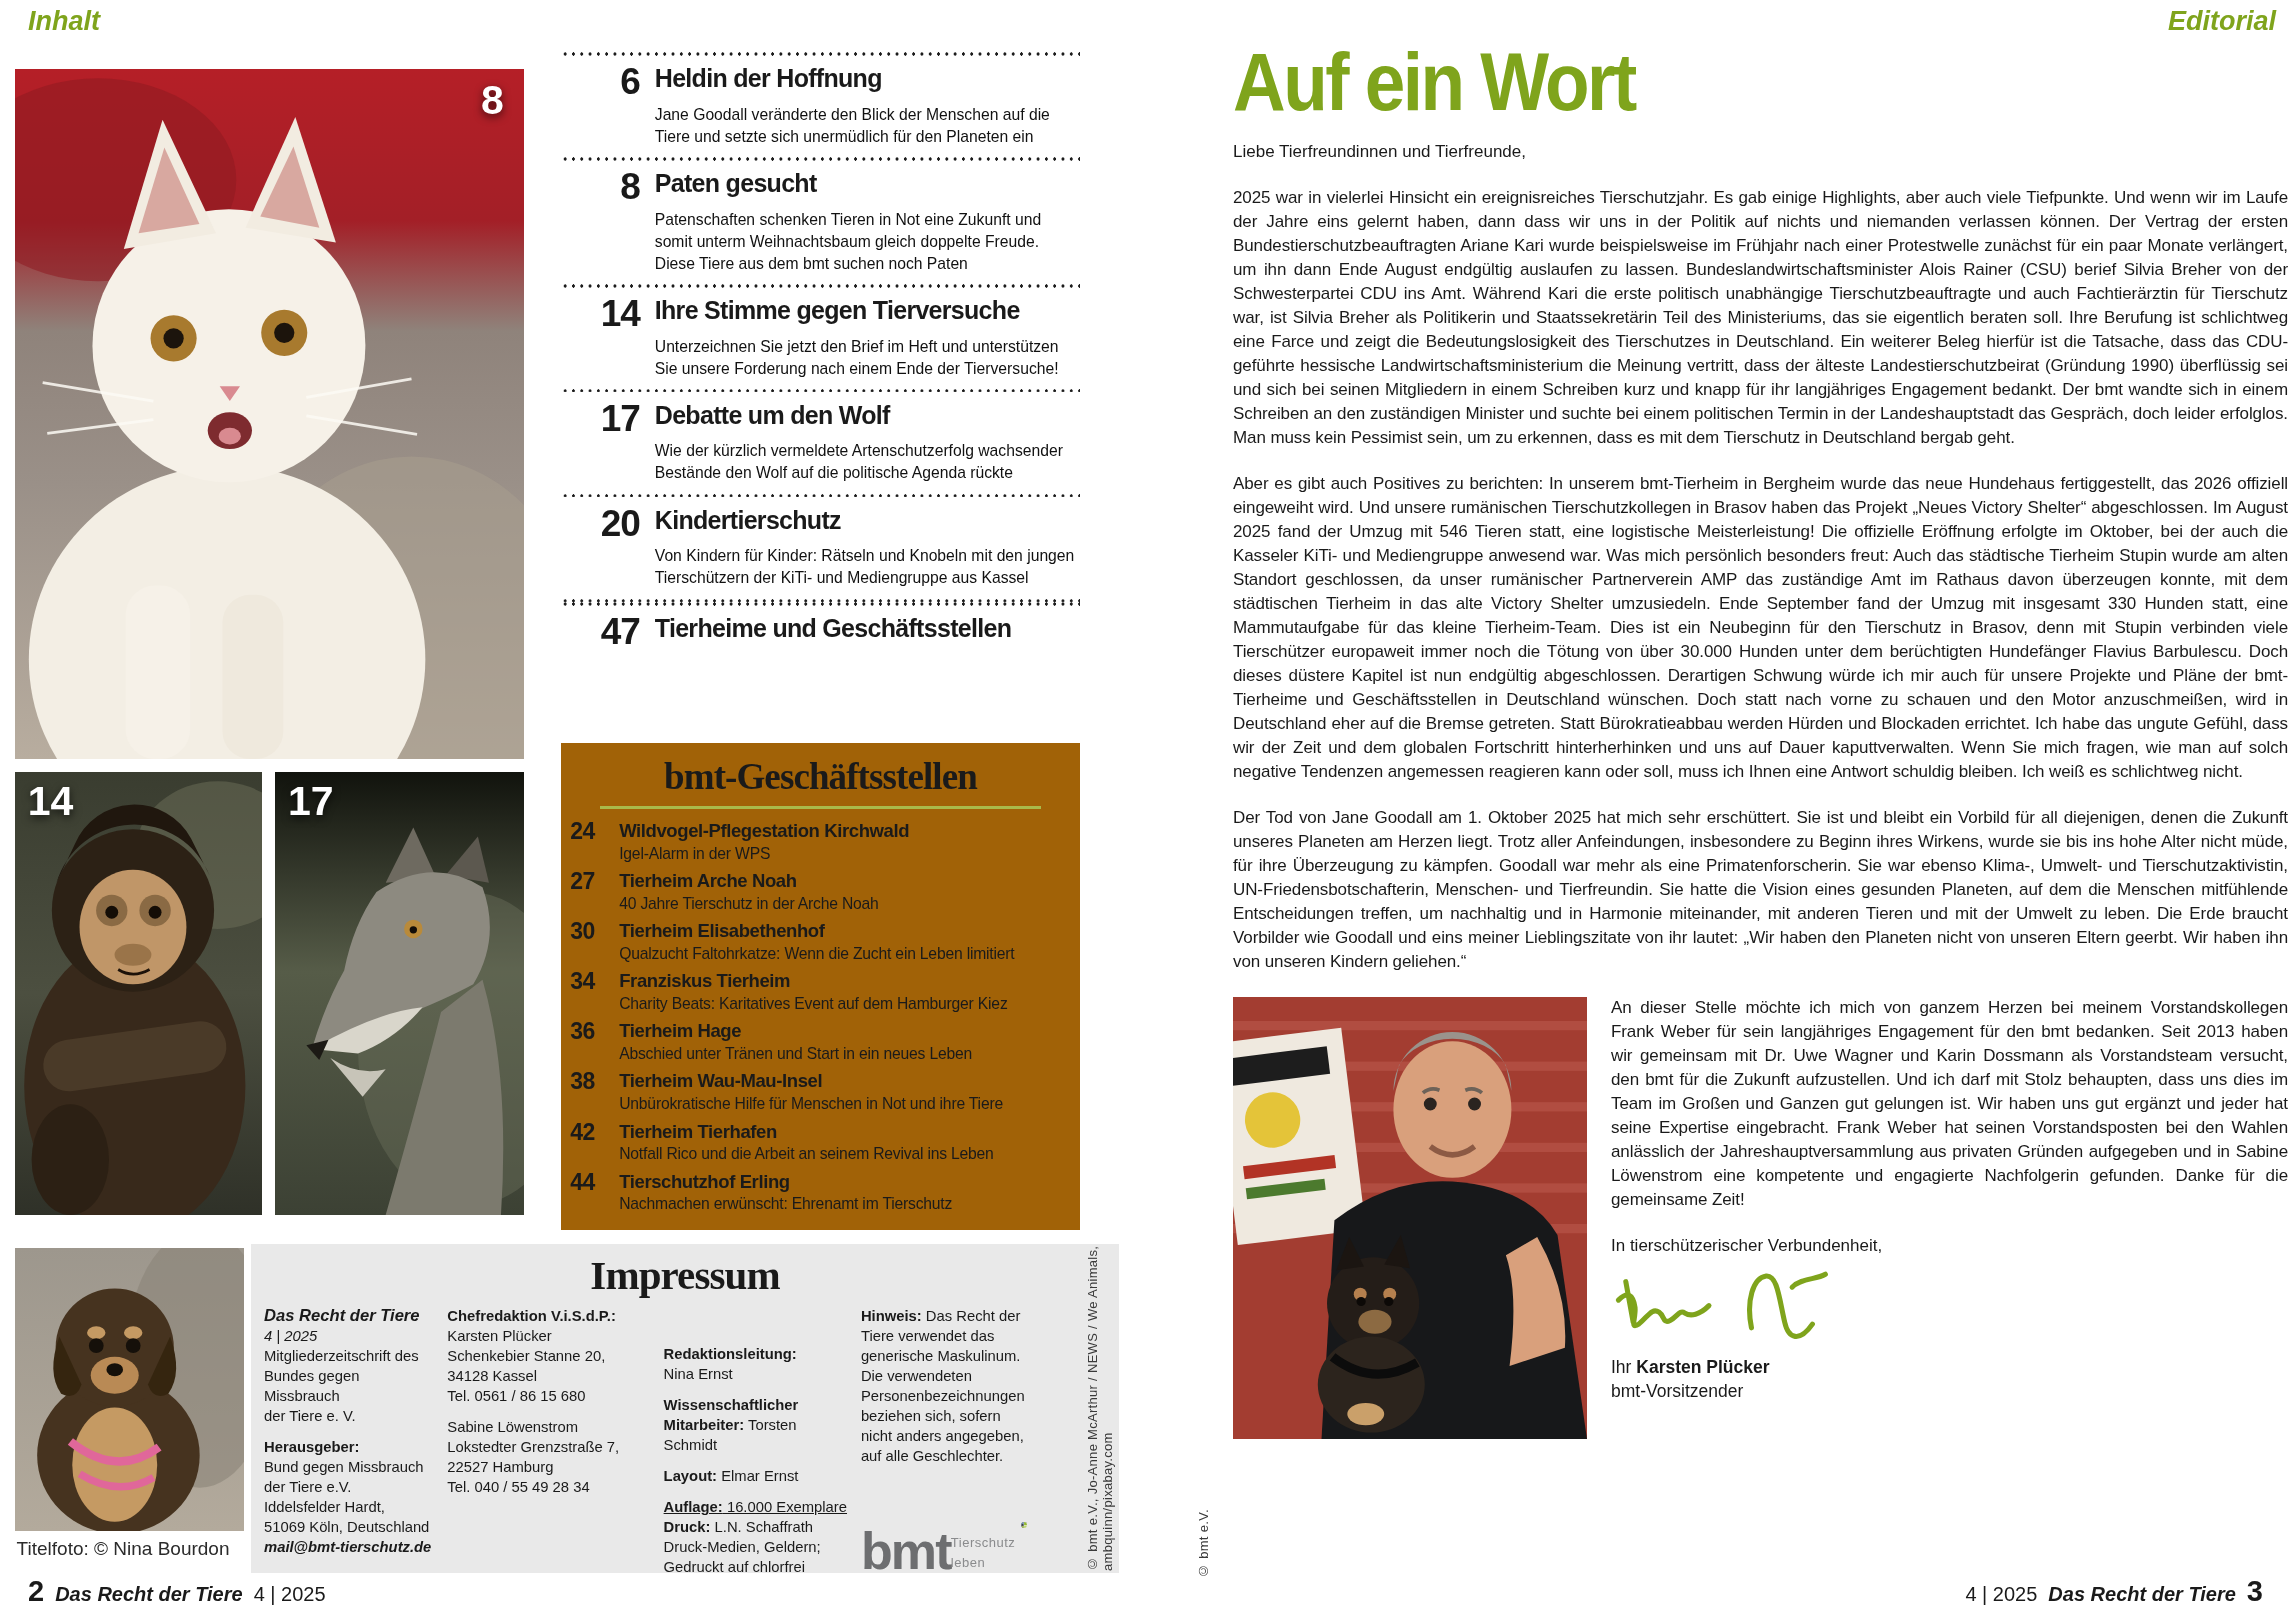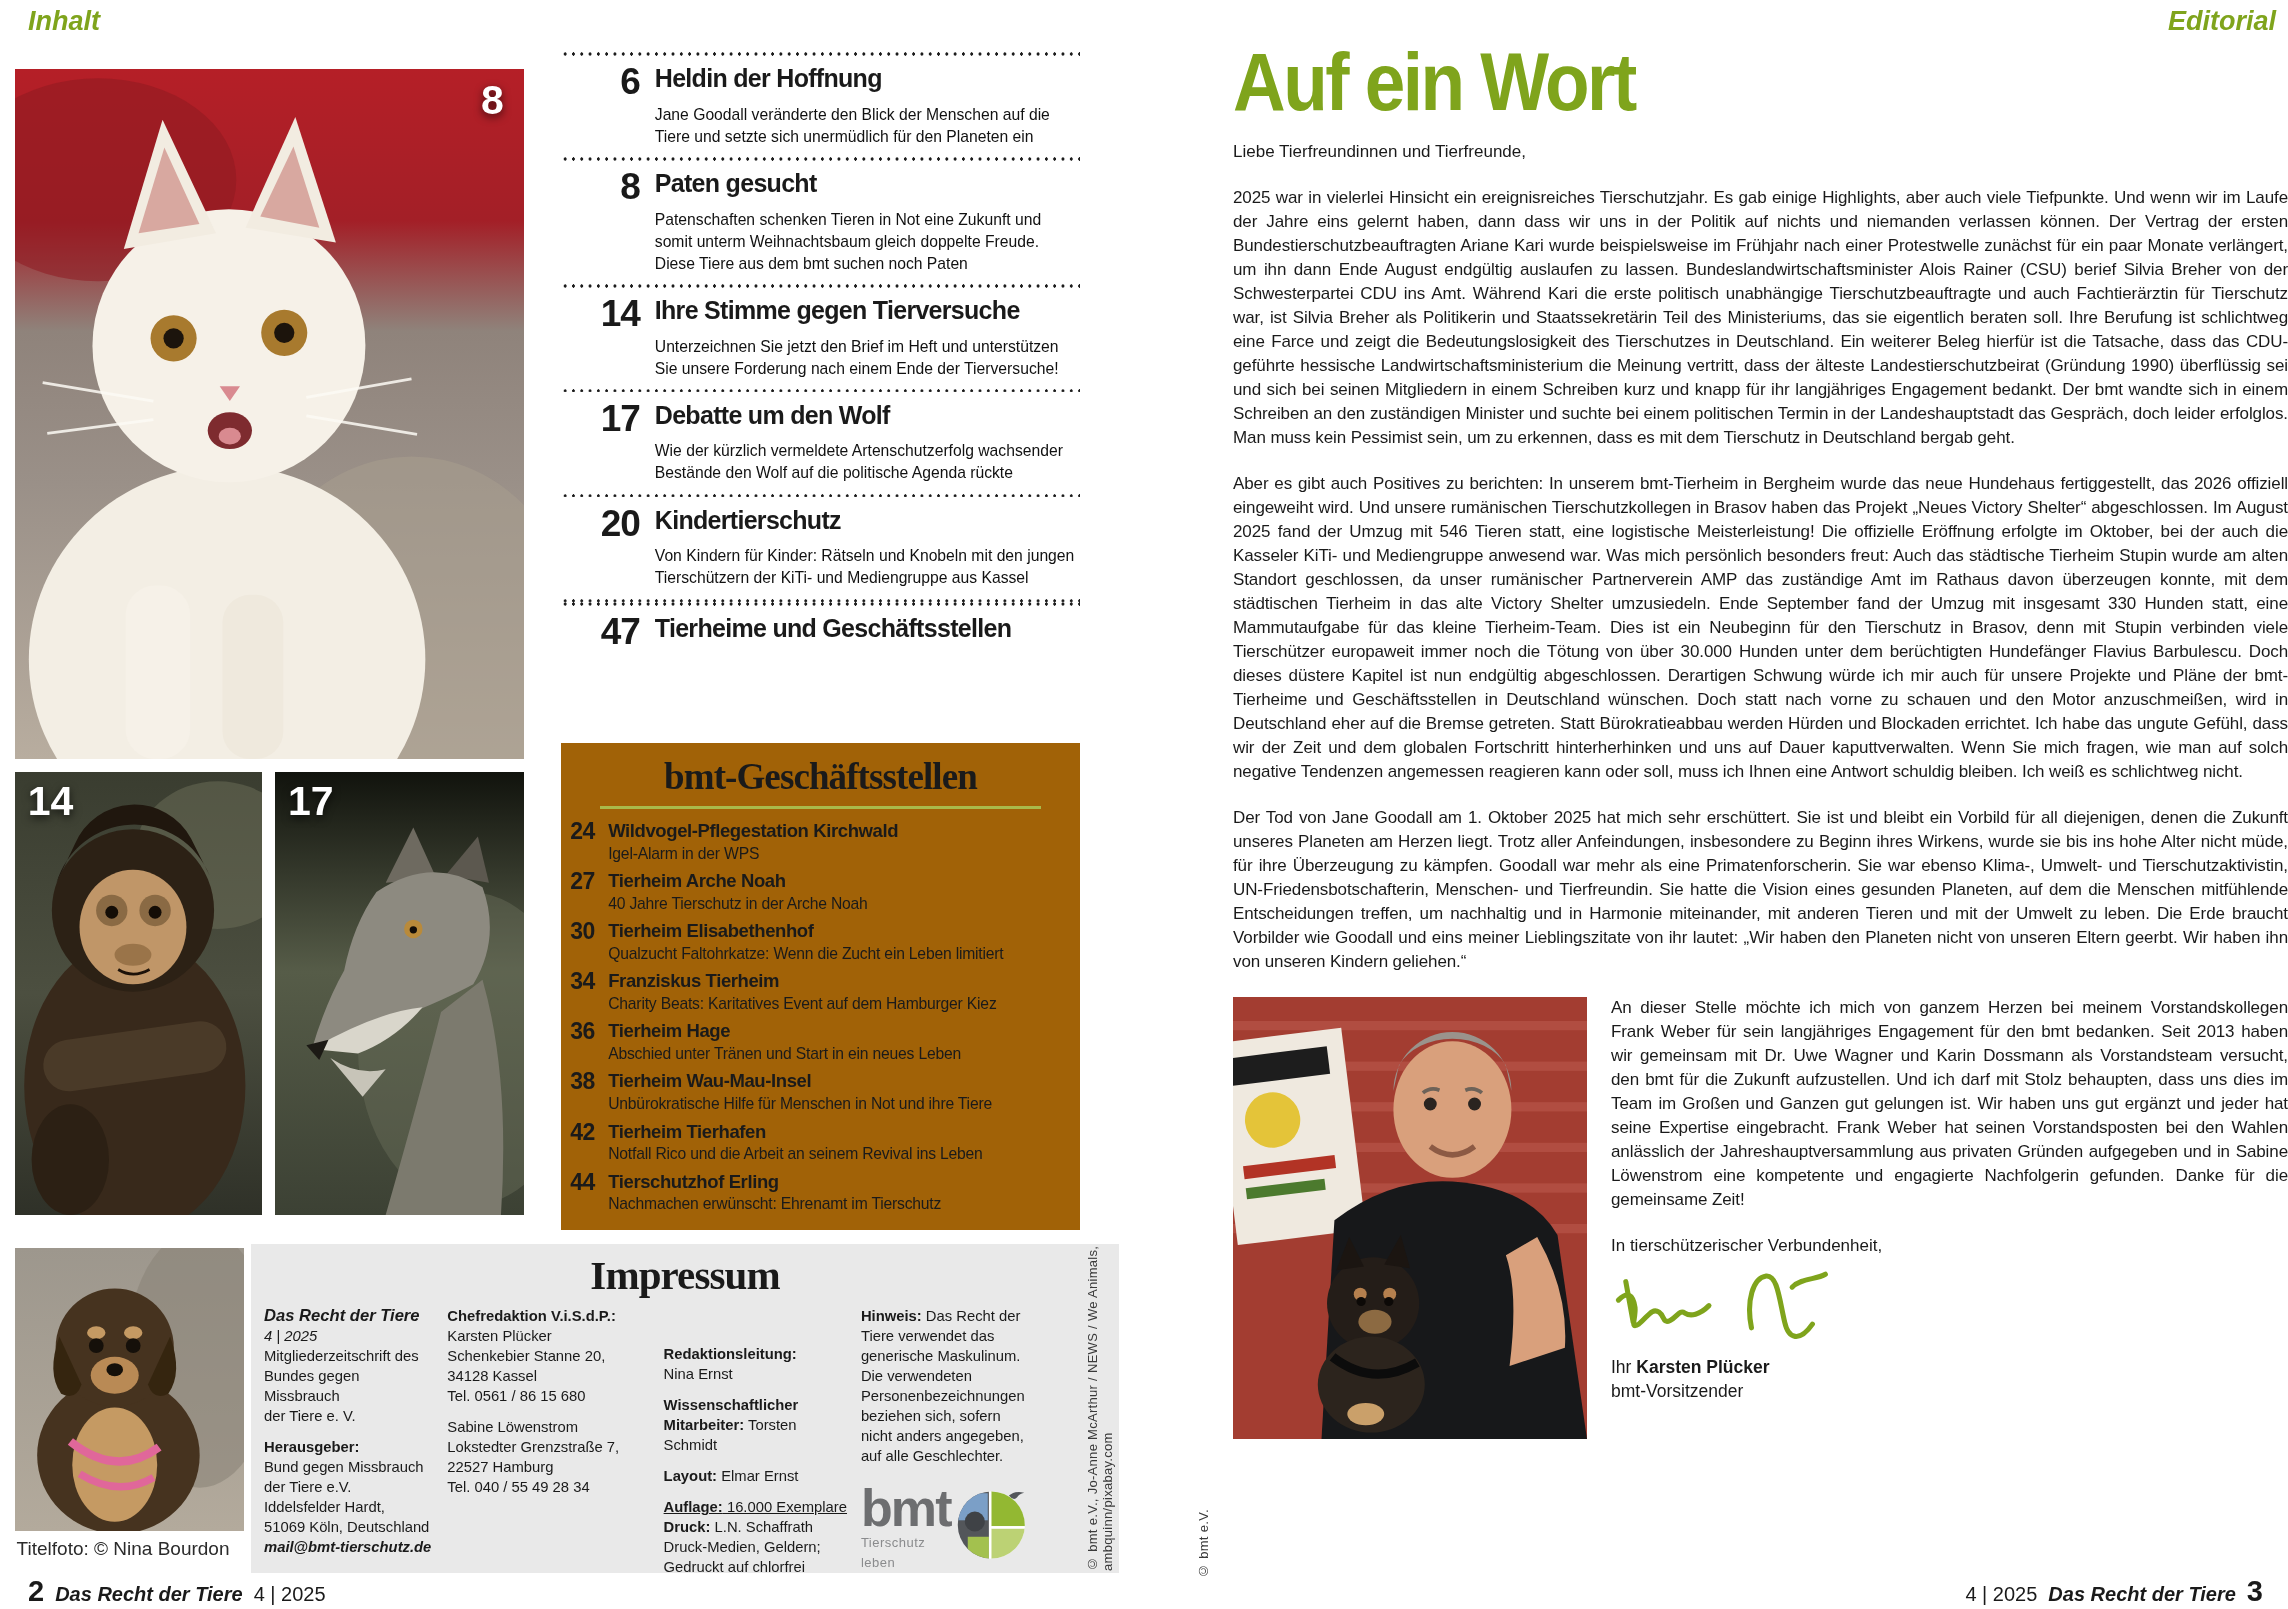--- a/index.html
+++ b/index.html
@@ -26,40 +26,40 @@
   .toc-num{font-size:37px;font-weight:bold;line-height:.95;justify-self:end;letter-spacing:-0.9px;}
   .toc-title{font-size:25px;font-weight:bold;line-height:29.5px;letter-spacing:-0.7px;align-self:start;}
   .toc-desc{grid-column:2;font-size:15.7px;line-height:22px;margin-top:4.6px;color:#111;}
 
   
   .offices{position:absolute;left:561px;top:743px;width:519px;height:487px;background:#a16207;
            box-sizing:border-box;padding:13px 9.2px 9.2px;overflow:hidden;}
   .offices-title{font-family:"Liberation Serif",serif;font-size:37px;font-weight:bold;
                  text-align:center;letter-spacing:-0.9px;line-height:41px;}
   .offices-rule{height:2.8px;background:#a9ba4b;width:88%;margin:9.2px auto 11px;}
-  .office{display:grid;grid-template-columns:37px 1fr;column-gap:1px;margin-bottom:5.5px;}
+  .office{display:grid;grid-template-columns:37px 1fr;column-gap:12px;margin-bottom:5.5px;}
   .office-num{font-size:23px;font-weight:bold;line-height:22px;letter-spacing:-0.5px;}
   .office-title{font-size:18.5px;font-weight:bold;line-height:22.6px;letter-spacing:-0.4px;}
   .office-desc{grid-column:2;font-size:15.7px;line-height:22px;letter-spacing:-0.2px;}
 
   
   .impressum{position:absolute;left:251px;top:1244px;width:868px;height:329px;background:#e9e9e9;
              box-sizing:border-box;padding:9.2px 13px 11px;overflow:hidden;}
   .imp-title{font-family:"Liberation Serif",serif;font-size:41px;font-weight:bold;text-align:center;
              line-height:44px;letter-spacing:-0.9px;}
   .imp-cols{display:flex;gap:8.3px;margin-top:9.2px;}
   .imp-col{font-size:14.8px;line-height:20px;}
   .imp-col p{margin:0 0 11px;white-space:pre-line;}
   .imp-col .b{font-weight:bold;margin-top:38px;}
   .c1{width:175px;} .c2{width:208px;} .c3{width:189px;} .c4{width:166px;}
   .mag-name{font-weight:bold;font-style:italic;font-size:16.6px;}
   .issue-it{font-style:italic;}
   .email{font-weight:bold;font-style:italic;color:#1a1a1a;text-decoration:none;}
   .bmtlogo{display:flex;align-items:flex-end;gap:5.5px;margin-top:7.4px;}
-  .bmtlogo-txt{display:flex;flex-direction:column;align-items:center;}
+  .bmtlogo-txt{display:flex;align-items:center;}
   .bmt-word{font-size:52px;font-weight:bold;color:#6d6e70;line-height:44px;letter-spacing:-1.8px;}
   .bmt-tag{font-size:13px;color:#8a8b8d;letter-spacing:0.5px;margin-top:3.7px;}
 
   
   .vert{position:absolute;writing-mode:vertical-rl;transform:rotate(180deg);
         font-size:13px;color:#3a3a3a;letter-spacing:0.3px;}
   .vert-left{left:1085px;top:1135px;height:436px;}
   .vert-right{left:1196px;top:1469px;height:109px;}
 
   

